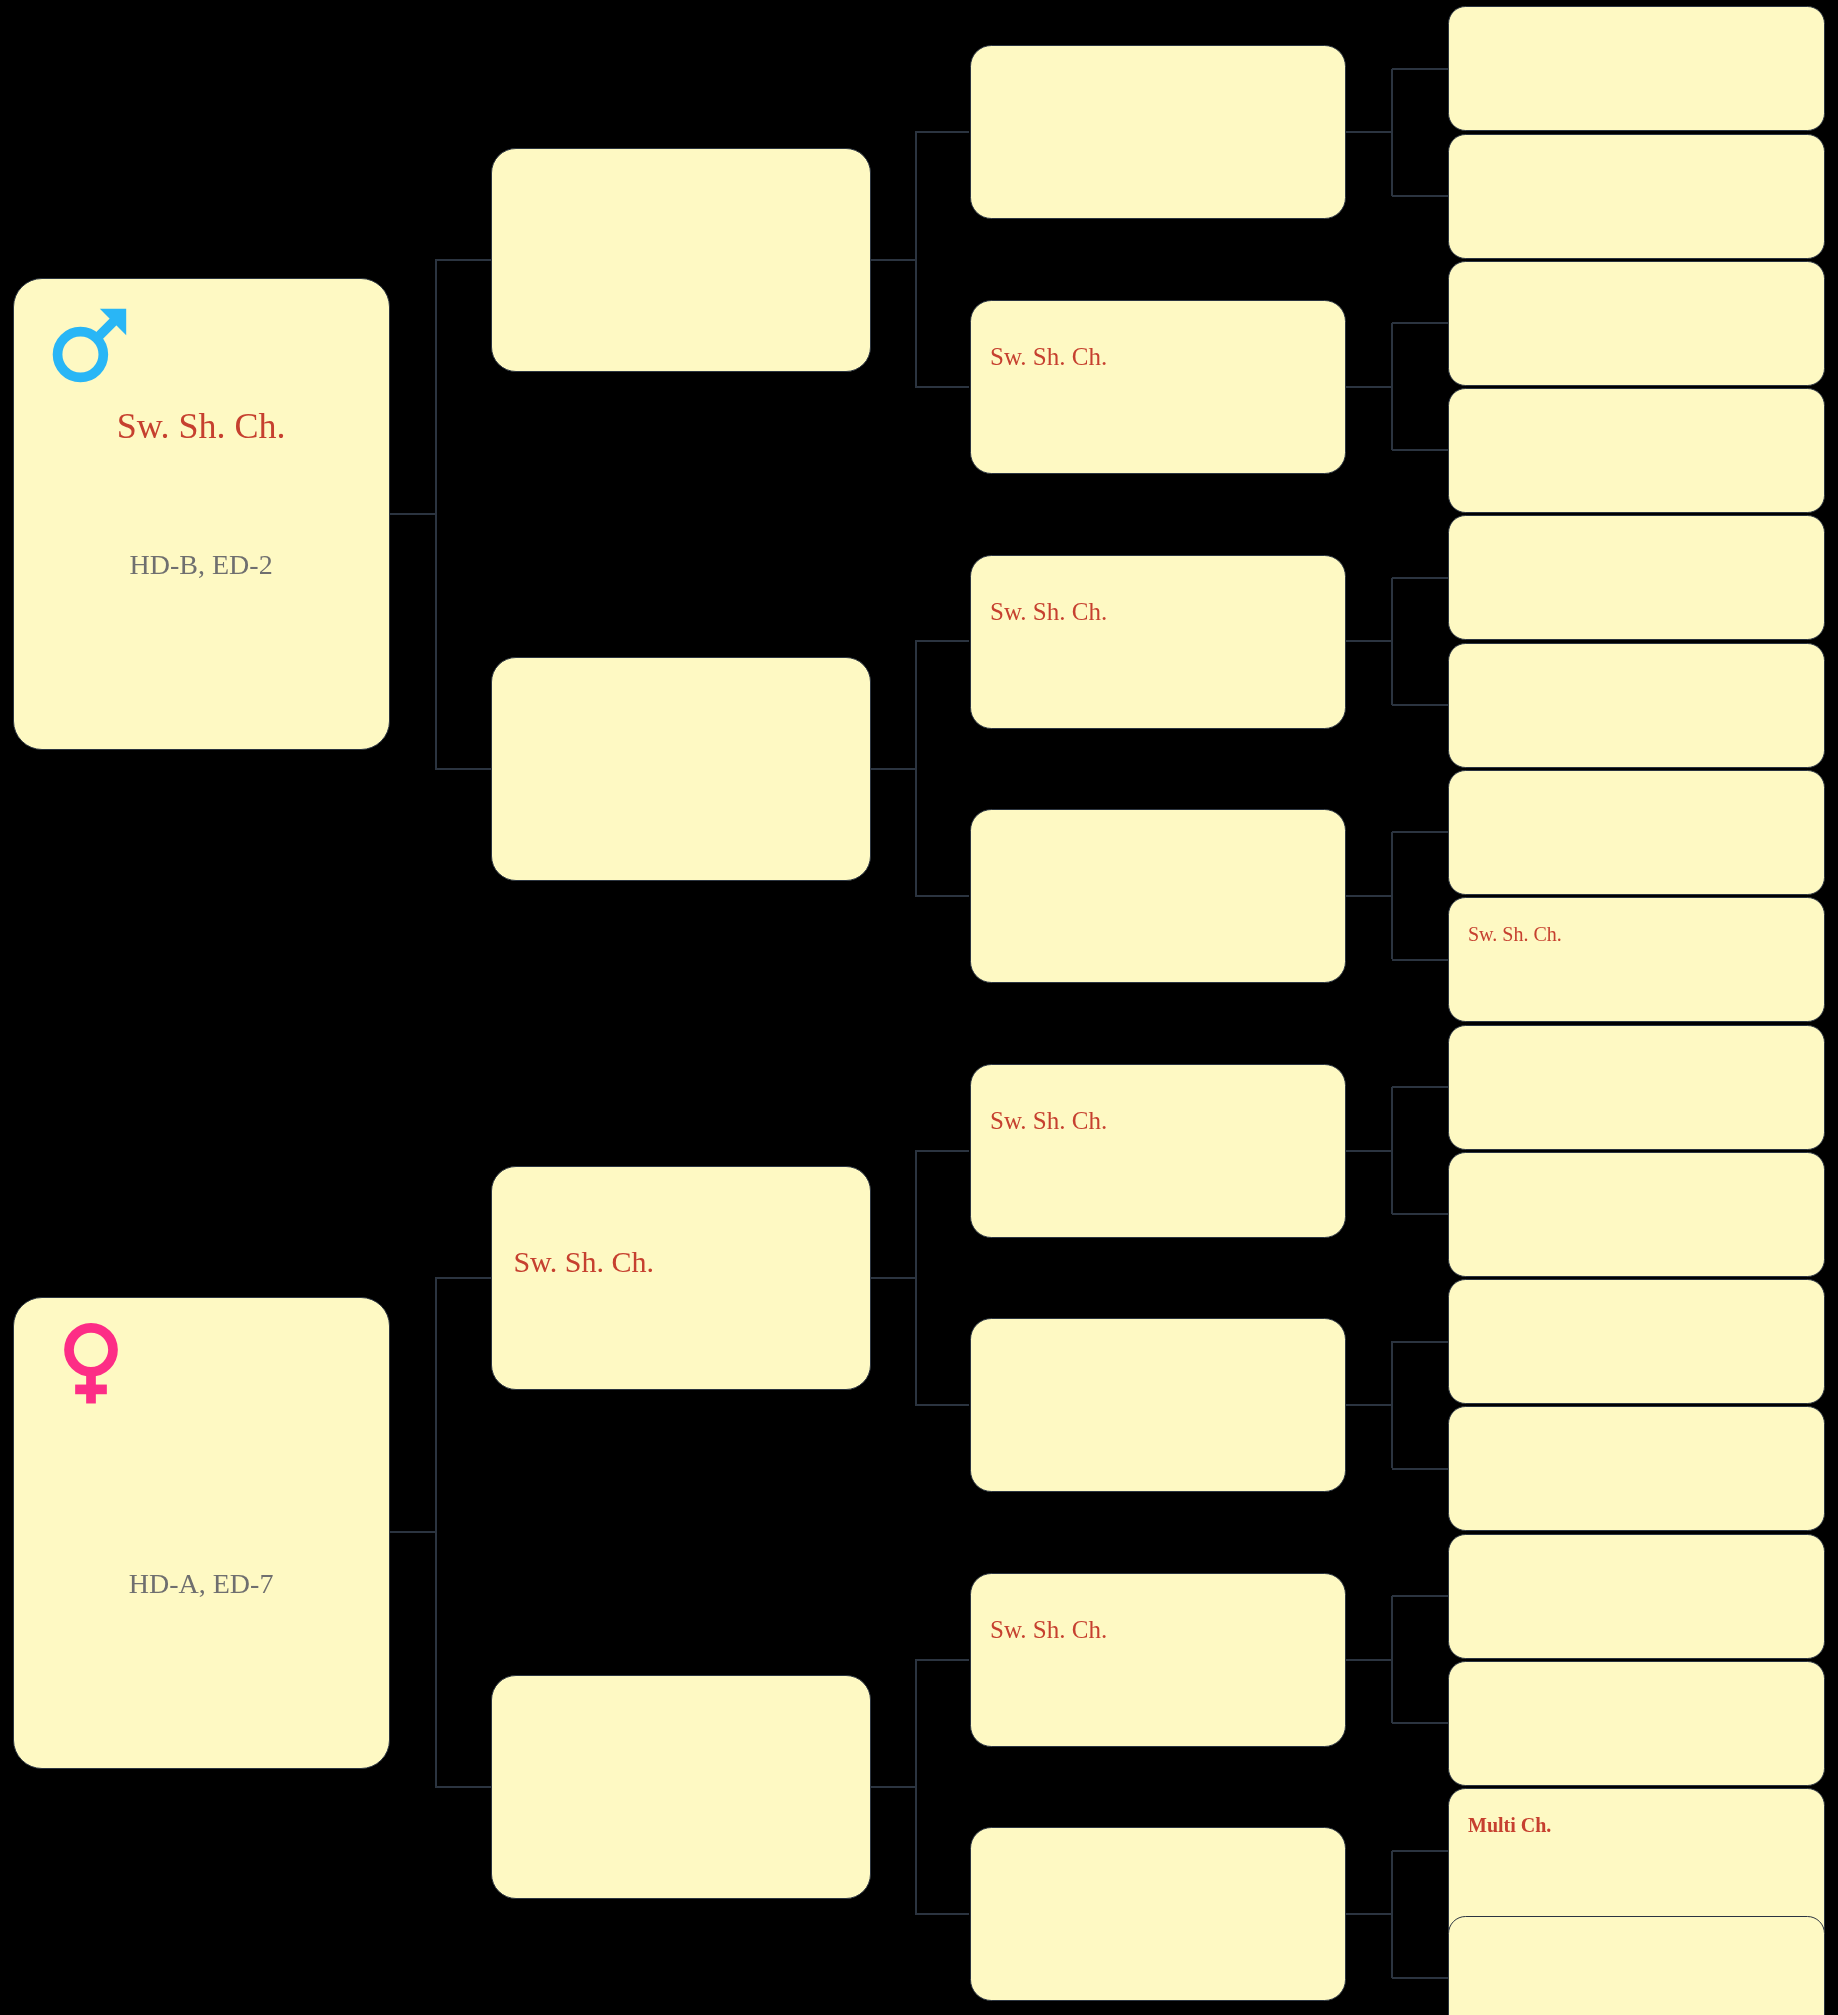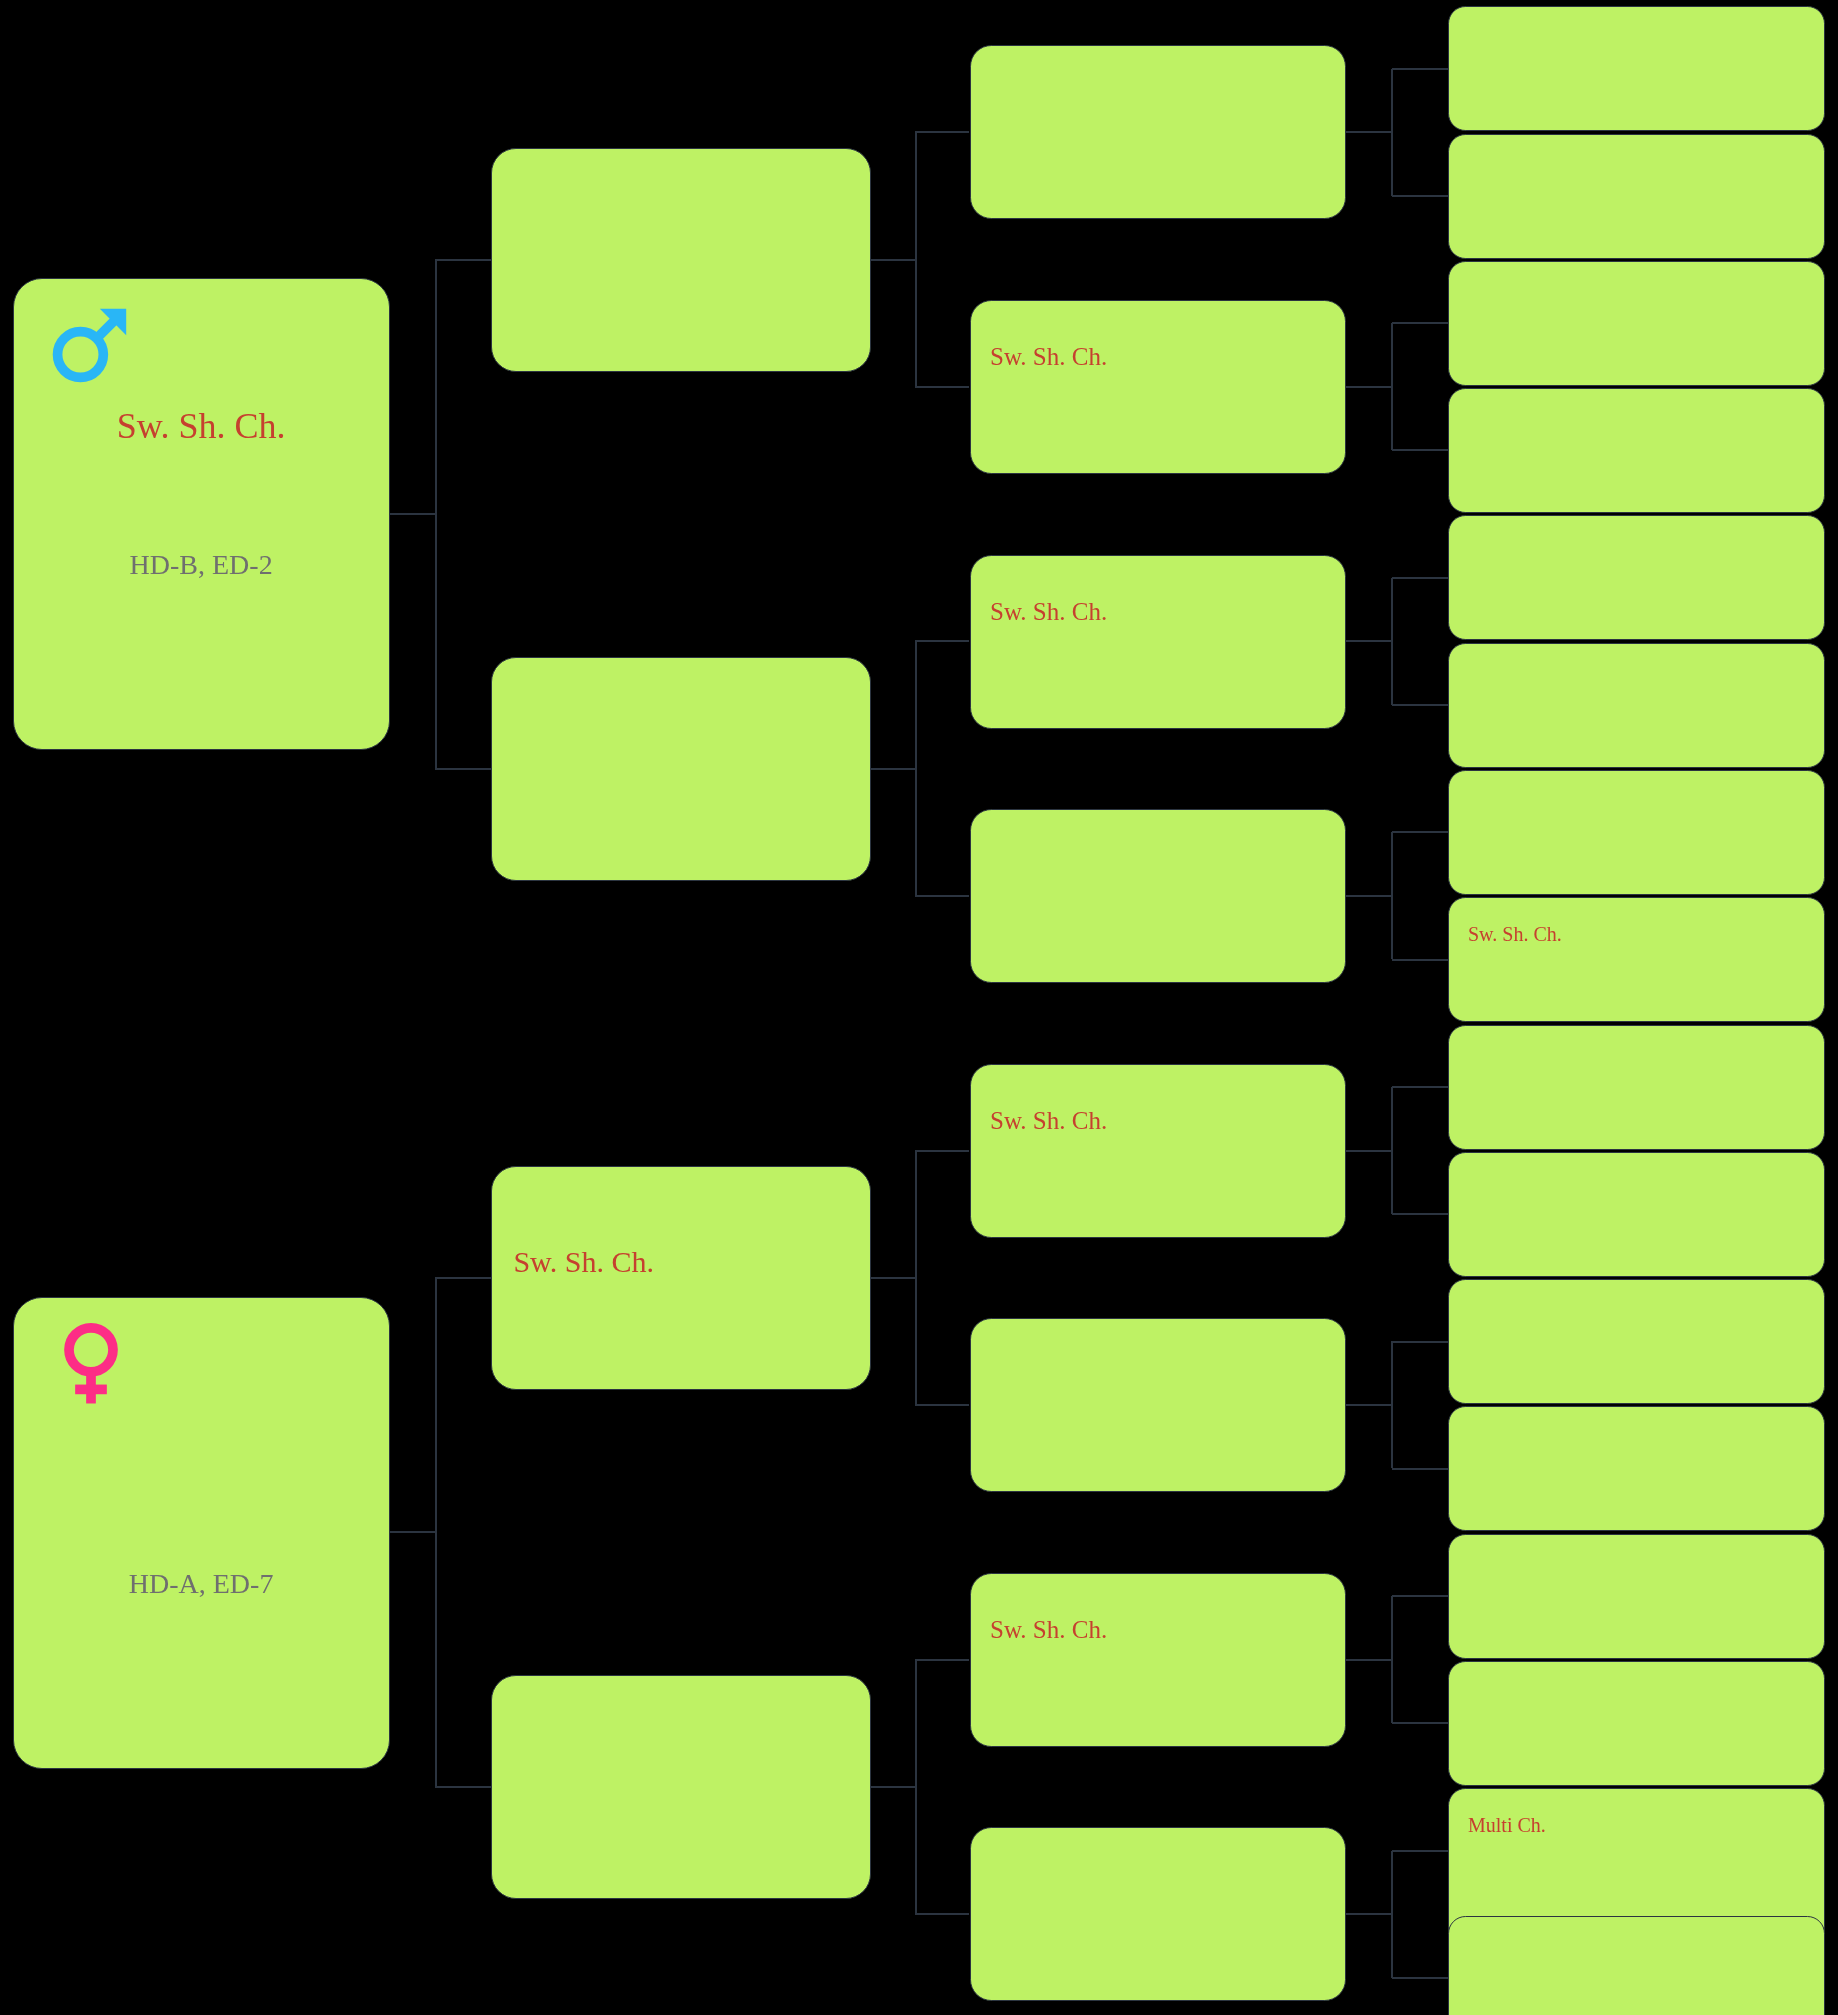--- a/index.html
+++ b/index.html
@@ -1,21 +1,21 @@
 <!DOCTYPE html>
 <html style="font-size:10px"><head>
 <meta charset="utf-8">
 <style>
   html,body{margin:0;padding:0;background:#000;}
   body{width:1839px;height:2015px;position:relative;overflow:hidden;
        font-family:"Liberation Serif","DejaVu Serif",serif;}
   #stage{position:absolute;left:0;top:0;width:1839px;height:2015px;}
 
   .card{position:absolute;box-sizing:border-box;
-        border:1.9px solid #2b3440;border-radius:21.4px;background:#bef264;}
+        border:1.9px solid #2b3440;border-radius:21.4px;background:#fef9c3;}
   .card.g1{border-radius:29px;}
   .card.g2{border-radius:25px;}
   .card.g3{border-radius:21.4px;}
   .card.g4{border-radius:17.6px;}
 
   .title{position:absolute;color:#c6402f;white-space:nowrap;}
   .health{position:absolute;color:#6f6f6f;white-space:nowrap;}
 
   .g1 .title{font-size:36px;left:50%;transform:translateX(-50%);top:126px;}
   .g1 .health{font-size:28px;left:50%;transform:translateX(-50%);top:270px;}
@@ -140,19 +140,19 @@
       <div class="card g4" style="left: 1448px; top: 770px; width: 377px; height: 125px;"></div>
       <div class="card g4" style="left: 1448px; top: 897px; width: 377px; height: 125px;">
         <div class="title">Sw. Sh. Ch.</div>
       </div>
       <div class="card g4" style="left: 1448px; top: 1025px; width: 377px; height: 125px;"></div>
       <div class="card g4" style="left: 1448px; top: 1152px; width: 377px; height: 125px;"></div>
       <div class="card g4" style="left: 1448px; top: 1279px; width: 377px; height: 125px;"></div>
       <div class="card g4" style="left: 1448px; top: 1406px; width: 377px; height: 125px;"></div>
       <div class="card g4" style="left: 1448px; top: 1534px; width: 377px; height: 125px;"></div>
       <div class="card g4" style="left: 1448px; top: 1661px; width: 377px; height: 125px;"></div>
-      <div class="card g4" style="left: 1448px; top: 1788px; width: 377px; height: 156px;">
+      <div class="card g4" style="left: 1448px; top: 1788px; width: 377px; height: 156px; font-weight: bold;">
         <div class="title">Multi Ch.</div>
       </div>
       <div class="card g4" style="left: 1448px; top: 1916px; width: 377px; height: 125px;"></div>
     </div>
 </div>
 
 
 </body></html>

